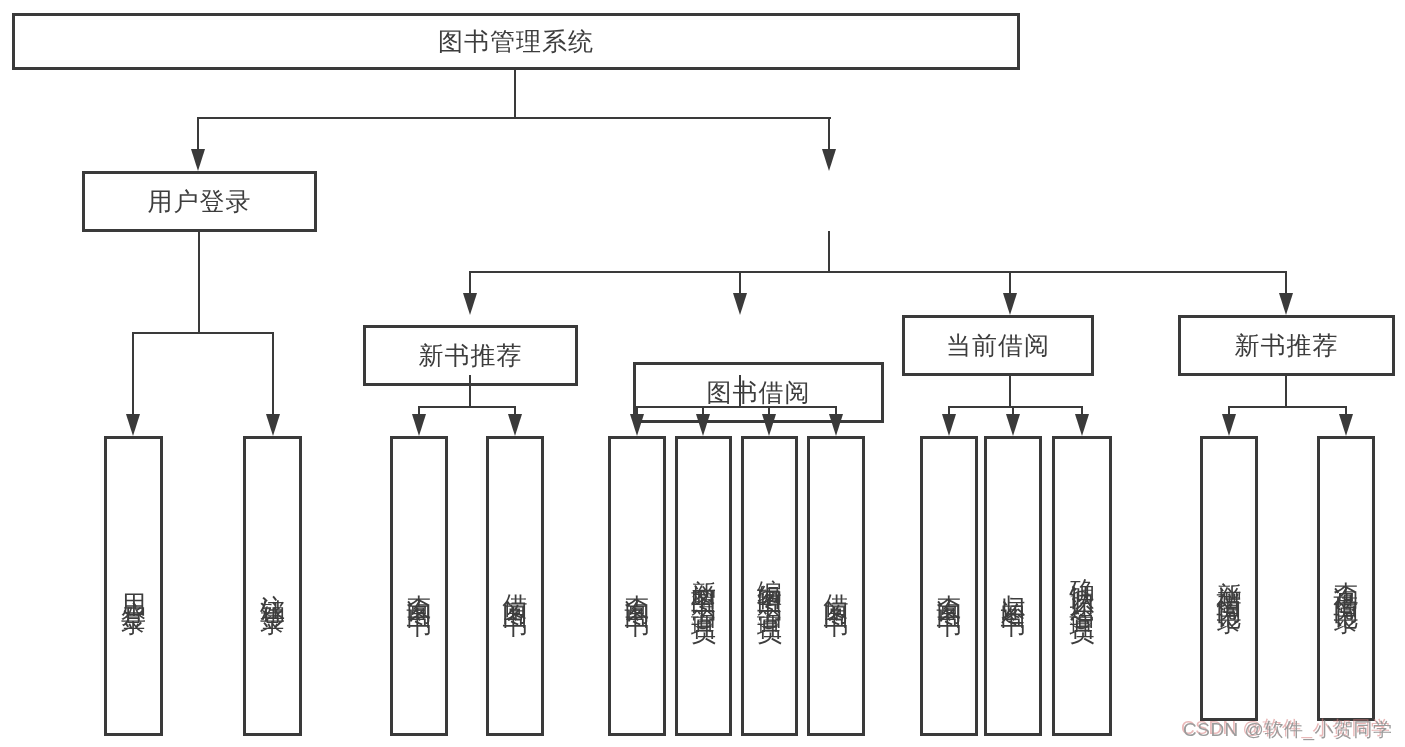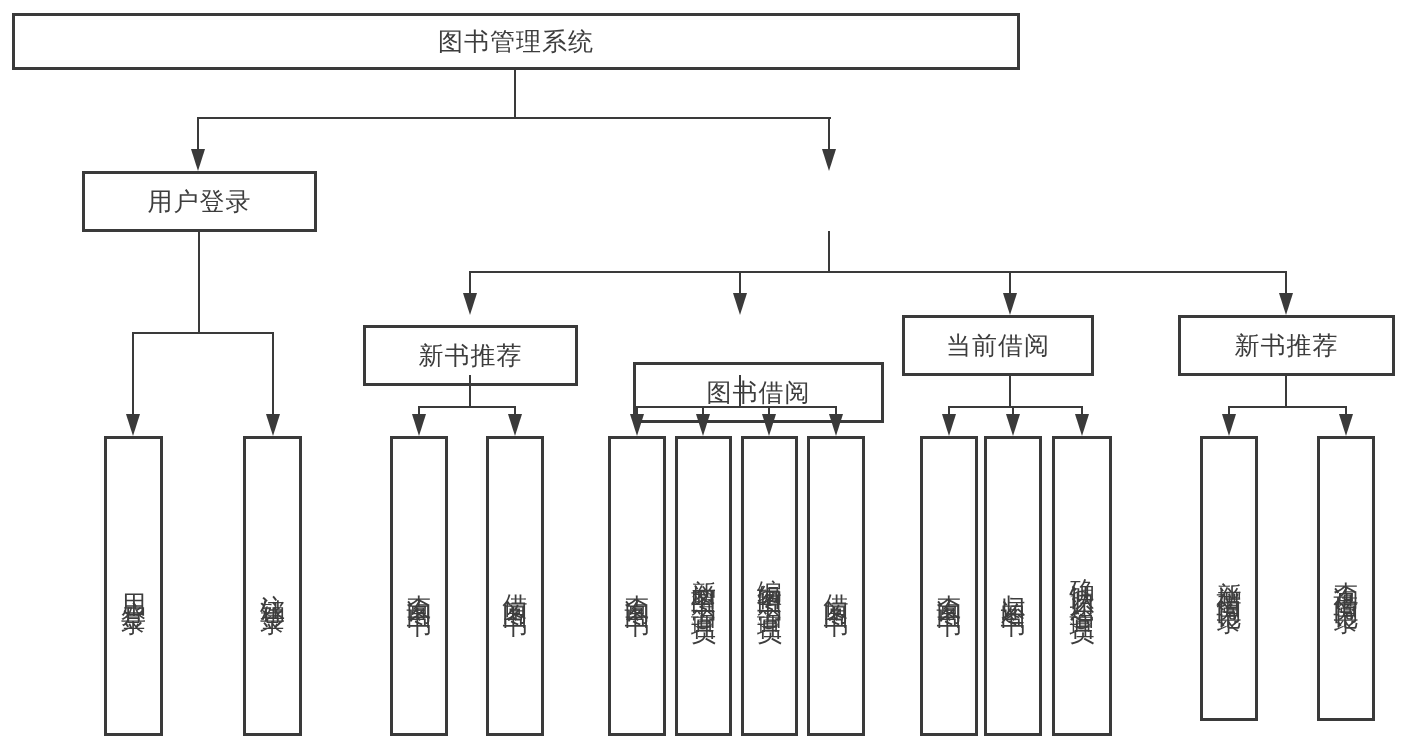--- a/index.html
+++ b/index.html
@@ -156,14 +156,15 @@
     <span class="vtext">确认归还（管理员）</span>
   </div>
 
   <div class="leaf" style="left:1200px;top:436px;width:58px;height:285px;">
     <span class="vtext">新增借阅记录</span>
   </div>
   <div class="leaf" style="left:1317px;top:436px;width:58px;height:285px;">
     <span class="vtext">查询借阅记录</span>
   </div>
 
+  <div class="watermark">CSDN @软件_小贺同学</div>
 
 </div>
 
 </body></html>

